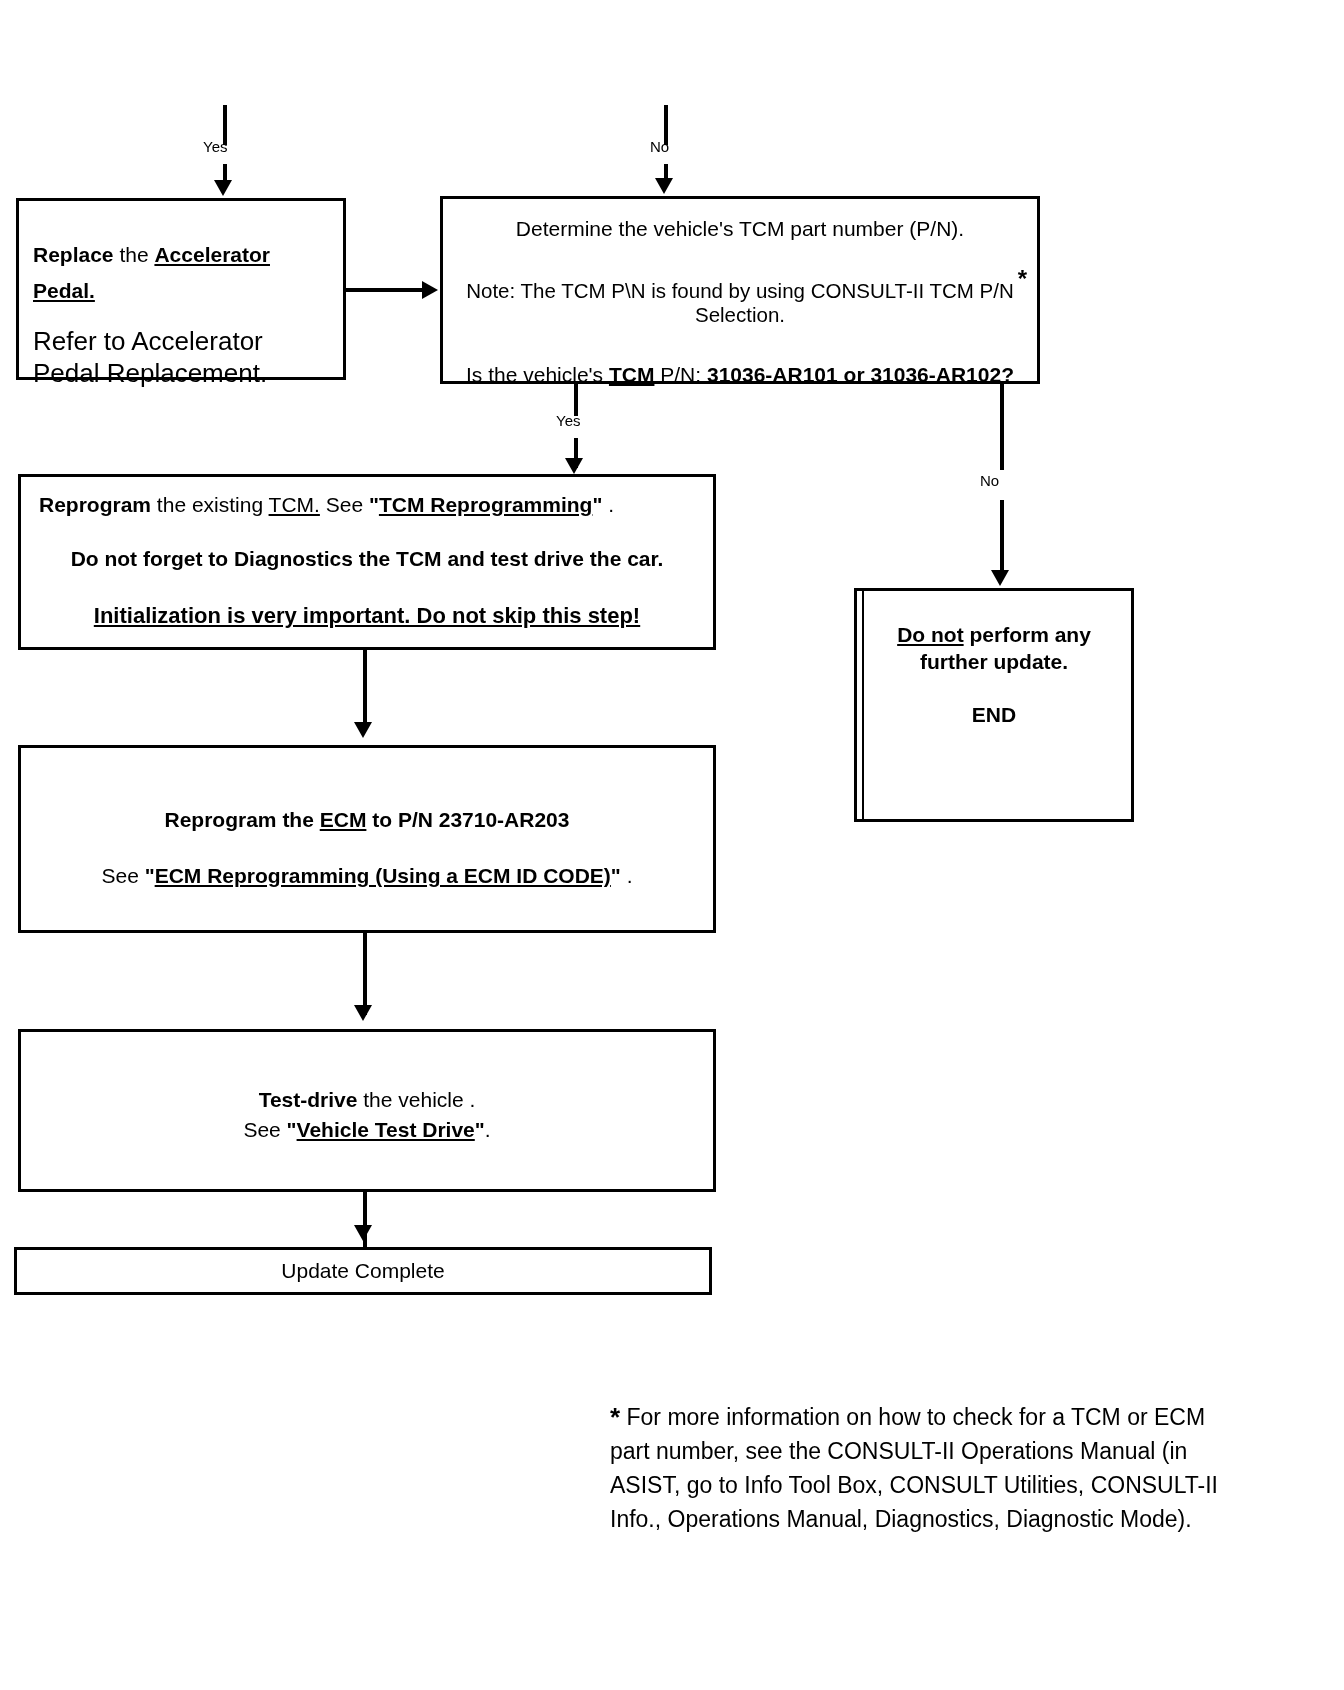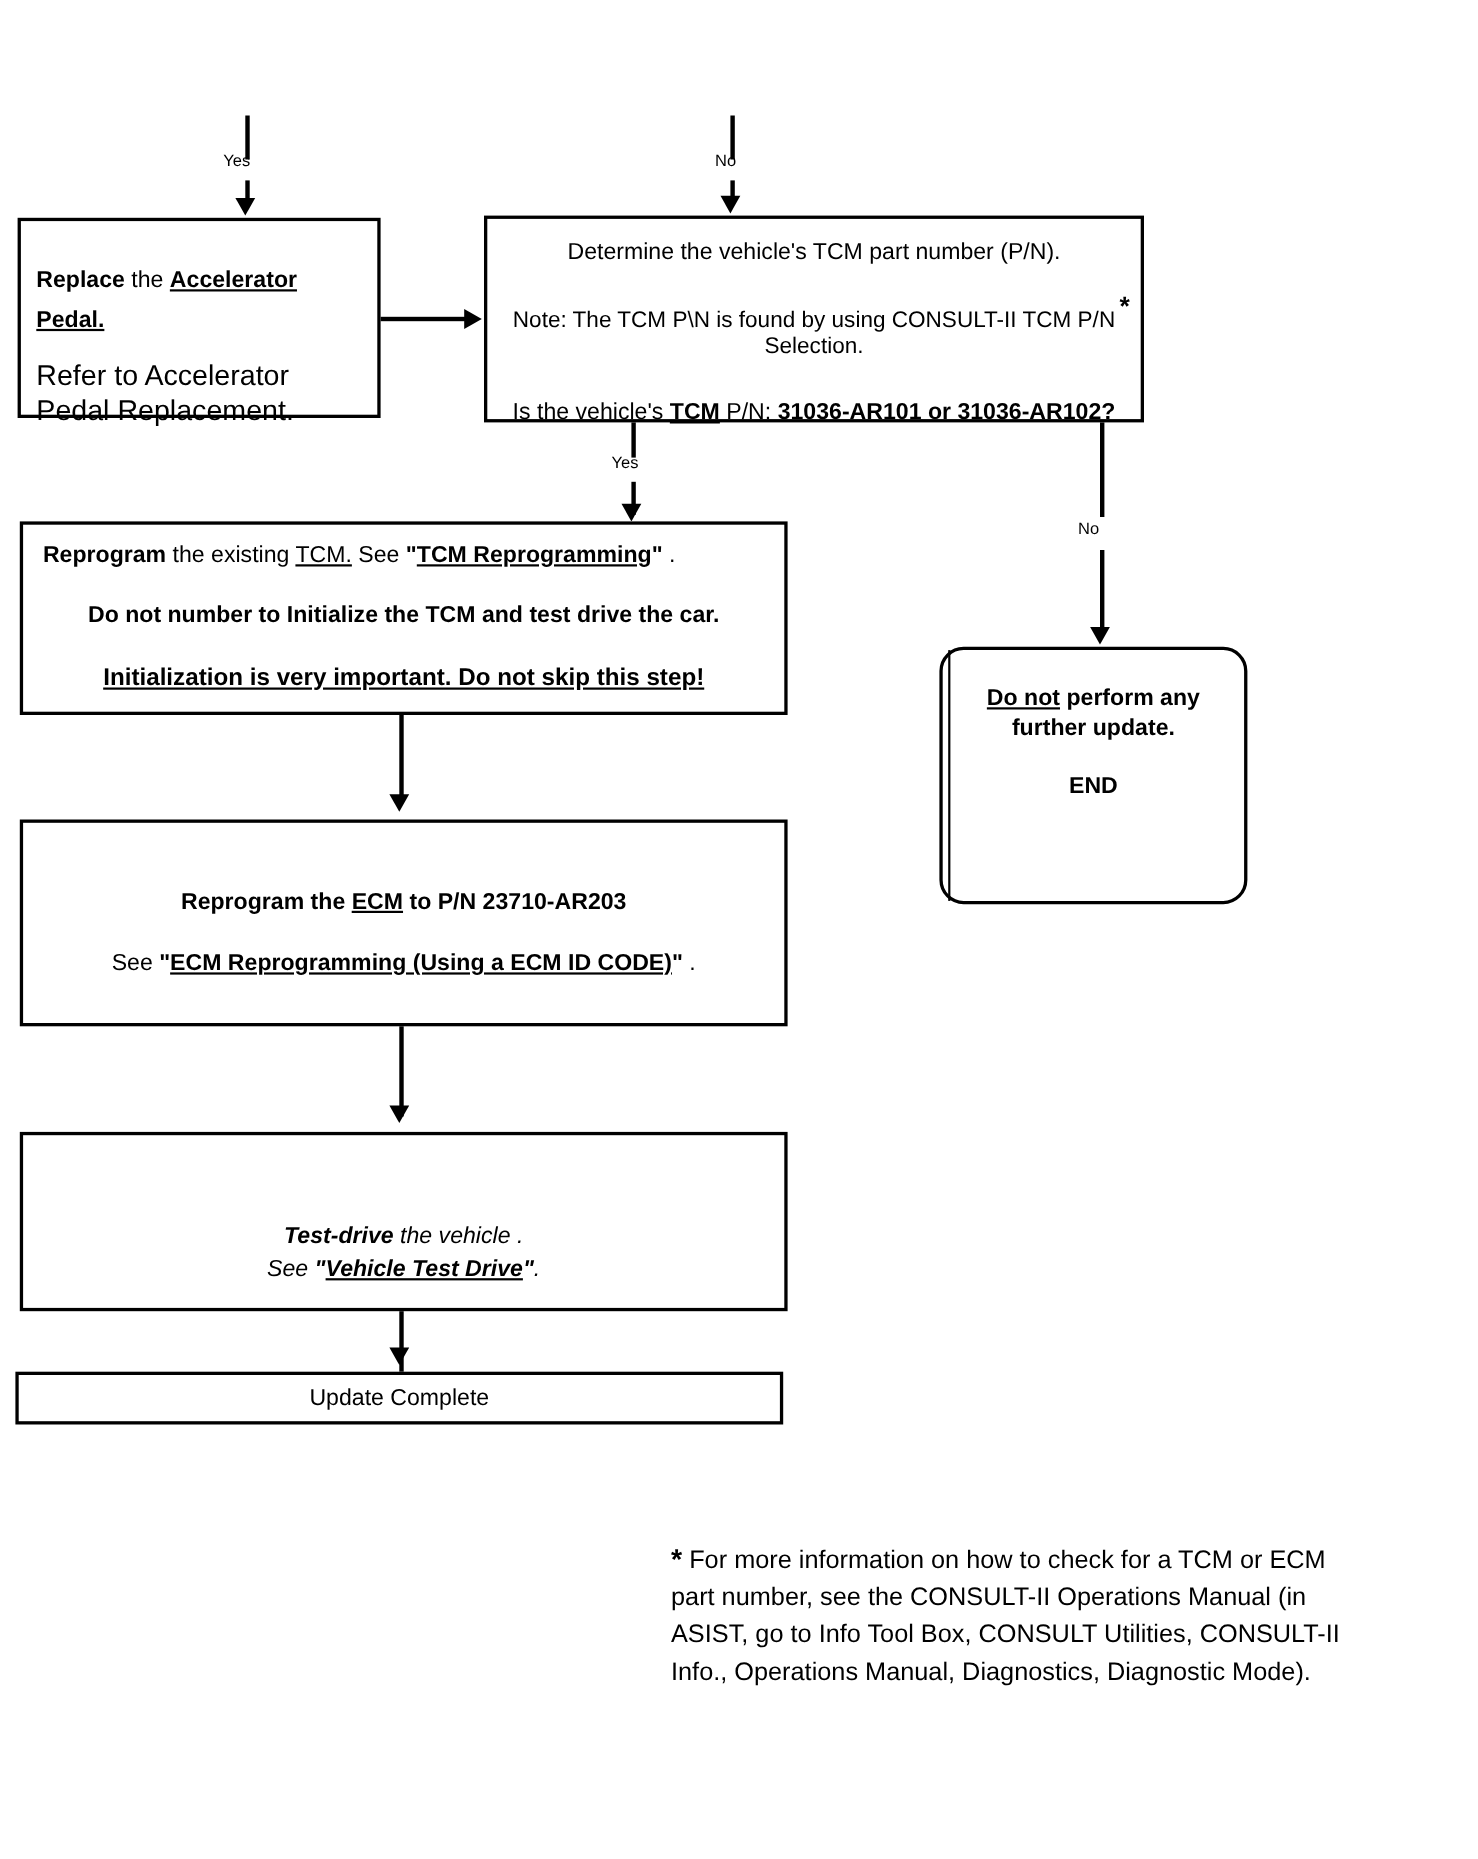--- a/index.html
+++ b/index.html
@@ -93,36 +93,34 @@
     left:18px; top:745px; width:698px; height:188px;
     padding:0 18px;
     justify-content:flex-start;
   }
   #box-ecmrep .e1{margin-top:60px;font-size:21px;text-align:center;}
   #box-ecmrep .e2{margin-top:32px;font-size:21px;text-align:center;}
 
   #box-testdrive{
     left:18px; top:1029px; width:698px; height:163px;
     padding:0 18px;
-    justify-content:center;
-    font-style:italic;
+    justify-content:flex-start;
   }
   #box-testdrive .t1{margin-top:56px;font-size:21px;text-align:center;}
   #box-testdrive .t2{margin-top:6px;font-size:21px;text-align:center;}
 
   #box-complete{
     left:14px; top:1247px; width:698px; height:48px;
     font-size:21px; text-align:center;
   }
 
   #box-end{
     left:854px; top:588px; width:280px; height:234px;
     padding:0 12px;
     justify-content:flex-start;
-    border-radius:22px;
   }
   
   #box-end::before{
     content:"";position:absolute;left:5px;top:0;bottom:0;width:2px;background:#000;
   }
   #box-end .d1{margin-top:30px;font-size:21px;text-align:center;line-height:27px;}
   #box-end .d2{margin-top:4px;font-size:21px;text-align:center;line-height:27px;}
   #box-end .d3{margin-top:28px;font-size:21px;text-align:center;font-weight:bold;}
 
   
@@ -175,21 +173,21 @@
 
   <div class="vline" style="left:1000px;top:384px;height:86px;"></div>
   <div class="edgelabel" style="left:980px;top:472px;">No</div>
   <div class="vline" style="left:1000px;top:500px;height:72px;"></div>
   <div class="arrowdn" style="left:991px;top:570px;"></div>
 
   <div class="box" id="box-tcmrep">
     <div class="ln r1">
       <span class="b">Reprogram</span><span> the existing </span><span class="u">TCM.</span><span>  See </span><span class="b">"</span><span class="bu">TCM Reprogramming</span><span class="b">"</span><span> .</span>
     </div>
-    <div class="ln r2 b">Do not number to Initialize the TCM and test drive the car.</div>
+    <div class="ln r2 b">Do not forget to Diagnostics the TCM and test drive the car.</div>
     <div class="ln r3 bu">Initialization is very important.  Do not skip this step!</div>
   </div>
 
   <div class="vline" style="left:363px;top:650px;height:80px;"></div>
   <div class="arrowdn" style="left:354px;top:722px;"></div>
 
   <div class="box" id="box-ecmrep">
     <div class="ln e1">
       <span class="b">Reprogram</span><span class="b"> the </span><span class="bu">ECM</span><span class="b"> to P/N  23710-AR203</span>
     </div>

